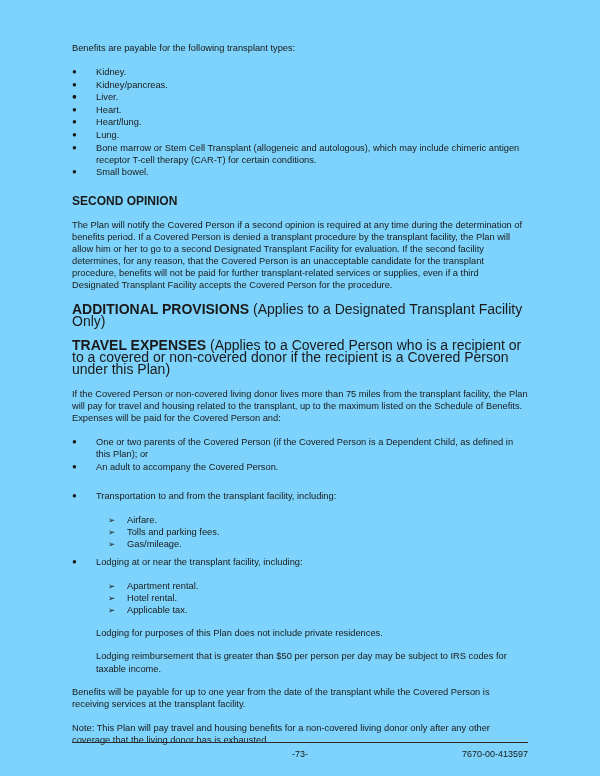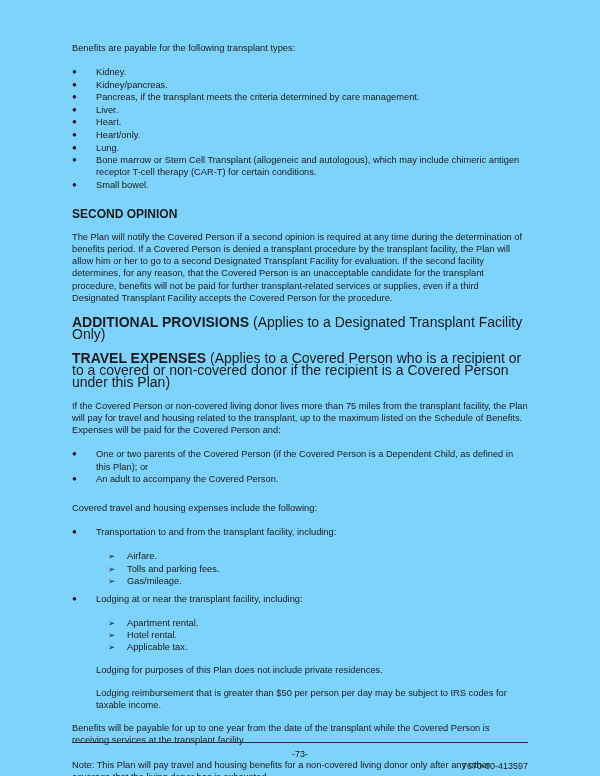--- a/index.html
+++ b/index.html
@@ -111,21 +111,20 @@
     position: absolute;
     left: 0;
     right: 0;
     text-align: center;
   }
   .footer-code {
     position: absolute;
     right: 0;
     top: 0;
     text-align: right;
-    margin-top: 12px;
   }
 </style>
 </head>
 <body>
 
 <div class="page">
 
   <div class="content">
 
     <p class="para">Benefits are payable for the following transplant types:</p>
@@ -134,33 +133,32 @@
       <li>
         <span class="bullet-glyph">●</span>
         <span>Kidney.</span>
       </li>
       <li>
         <span class="bullet-glyph">●</span>
         <span>Kidney/pancreas.</span>
       </li>
       <li>
         <span class="bullet-glyph">●</span>
-        <span>Pancreas, if the transplant meets the criteria determined by care management.</span>
       </li>
       <li>
         <span class="bullet-glyph">●</span>
         <span>Liver.</span>
       </li>
       <li>
         <span class="bullet-glyph">●</span>
         <span>Heart.</span>
       </li>
       <li>
         <span class="bullet-glyph">●</span>
-        <span>Heart/only.</span>
+        <span>Heart/lung.</span>
       </li>
       <li>
         <span class="bullet-glyph">●</span>
         <span>Lung.</span>
       </li>
       <li>
         <span class="bullet-glyph">●</span>
         <span>Bone marrow or Stem Cell Transplant (allogeneic and autologous), which may include chimeric antigen receptor T-cell therapy (CAR-T) for certain conditions.</span>
       </li>
       <li>
@@ -187,21 +185,20 @@
         <span>One or two parents of the Covered Person (if the Covered Person is a Dependent Child, as defined in this Plan); or</span>
       </li>
       <li>
         <span class="bullet-glyph">●</span>
         <span>An adult to accompany the Covered Person.</span>
       </li>
     </ul>
 
     <div class="spacer-sm"></div>
 
-    <p class="para">Covered travel and housing expenses include the following:</p>
 
     <ul class="bullets">
       <li>
         <span class="bullet-glyph">●</span>
         <span>Transportation to and from the transplant facility, including:</span>
       </li>
     </ul>
 
     <ul class="subbullets">
       <li>

